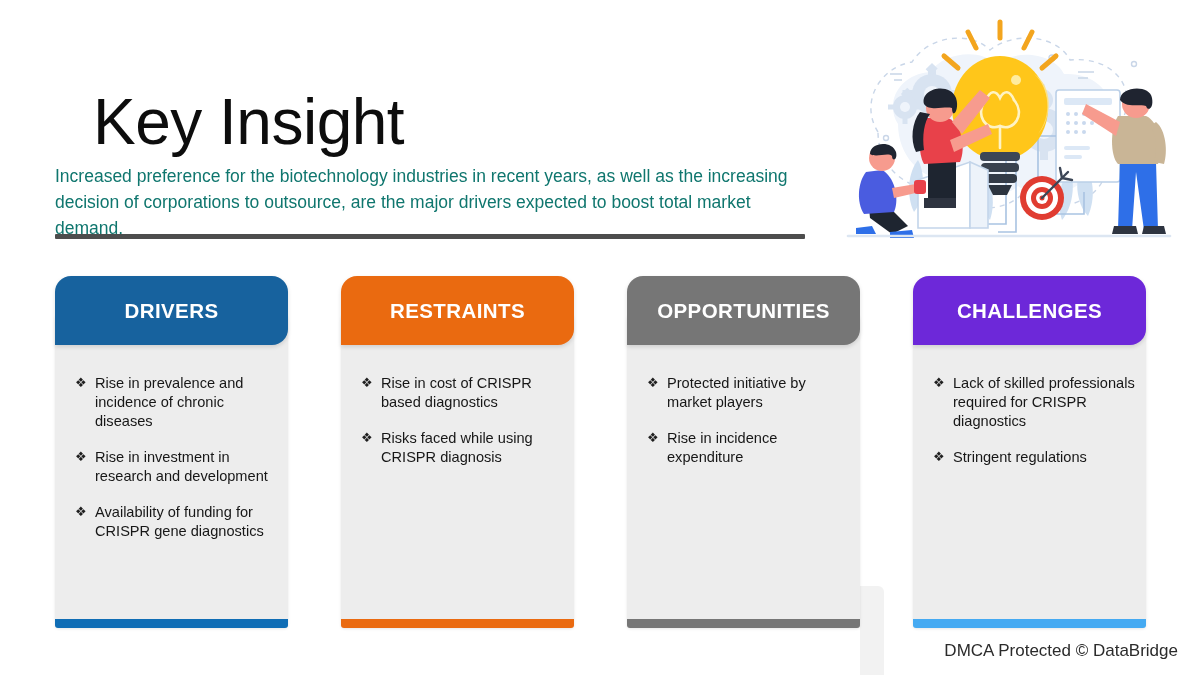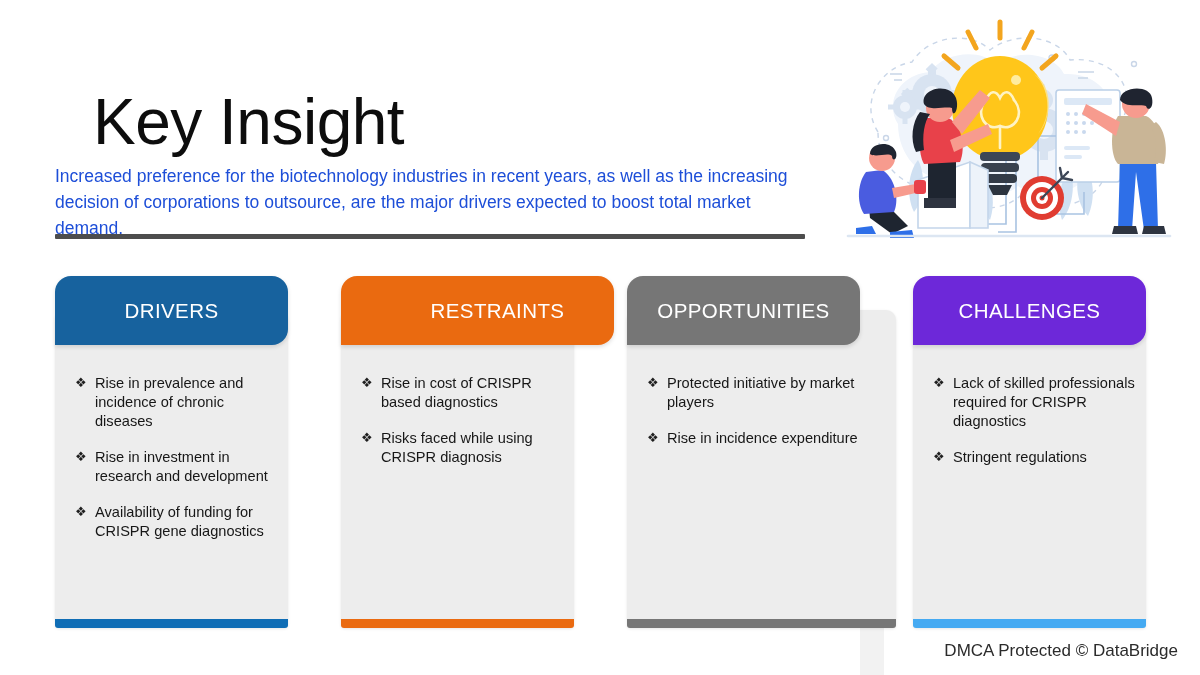--- a/index.html
+++ b/index.html
@@ -17,21 +17,21 @@
     position:absolute;left:53px;top:44px;
     font-size:64px;line-height:70px;
     font-weight:400;letter-spacing:-0.5px;
     color:#0d0d0d;
     white-space:nowrap;
     margin-left:40px;
   }
   .subtitle{
     position:absolute;left:55px;top:145px;width:755px;
     font-size:17.5px;line-height:26px;
-    color:#1d4ed8;font-weight:400;
+    color:#0f766e;font-weight:400;
   }
   .title-rule{
     position:absolute;left:55px;top:234px;width:750px;height:5px;
     background:#4d4d4d;border-radius:1px;
   }
 
   
   .illustration{position:absolute;left:820px;top:12px;width:368px;height:240px;}
   .illustration svg{display:block;width:100%;height:100%;}
 
@@ -51,21 +51,21 @@
   }
   .card-tab{
     position:absolute;left:0;top:0;
     height:69px;
     border-radius:16px 16px 16px 0;
     display:flex;align-items:center;justify-content:center;
     z-index:3;
     box-shadow:0 2px 4px rgba(0,0,0,0.13);
   }
   .card-tab-label{
-    color:#ffffff;font-size:20.5px;letter-spacing:0.4px;font-weight:400;
+    color:#ffffff;font-size:20.5px;letter-spacing:0.4px;font-weight:700;
     white-space:nowrap;
   }
   .card-list{
     position:absolute;left:0;top:98px;width:100%;
     padding:0;margin:0;list-style:none;z-index:4;
   }
   .card-list li{
     position:relative;
     padding-left:22px;
     margin-bottom:17px;
@@ -79,21 +79,21 @@
 
   
   #card-drivers{left:55px;width:233px;}
   #card-drivers .card-tab{width:233px;}
   #card-drivers .card-list{padding-left:18px;padding-right:12px;width:calc(100% - 30px);}
 
   #card-restraints{left:341px;width:233px;}
   #card-restraints .card-tab{width:233px;}
   #card-restraints .card-list{padding-left:18px;padding-right:12px;width:calc(100% - 30px);}
 
-  #card-opportunities{left:627px;width:233px;padding-left:36px;}
+  #card-opportunities{left:627px;width:233px;}
   #card-opportunities .card-tab{width:233px;}
   #card-opportunities .card-list{padding-left:18px;padding-right:8px;width:calc(100% - 26px);}
 
   #card-challenges{left:913px;width:233px;}
   #card-challenges .card-tab{width:233px;}
   #card-challenges .card-list{padding-left:18px;padding-right:8px;width:calc(100% - 26px);}
 
   
   .ghost-panel{
     position:absolute;left:860px;top:310px;width:24px;height:300px;
@@ -301,21 +301,21 @@
         <li><span class="bullet">❖</span><span>Rise in prevalence and incidence of chronic diseases</span></li>
         <li><span class="bullet">❖</span><span>Rise in investment in research and development</span></li>
         <li><span class="bullet">❖</span><span>Availability of funding for CRISPR gene diagnostics</span></li>
       </ul>
     </div>
 
     <div class="card" id="card-restraints">
       <div class="card-body">
         <div class="card-bar" style="background: rgb(234, 106, 16);"></div>
       </div>
-      <div class="card-tab" style="background: rgb(234, 106, 16); padding-left: 40px;">
+      <div class="card-tab" style="background: rgb(234, 106, 16);">
         <span class="card-tab-label">RESTRAINTS</span>
       </div>
       <ul class="card-list">
         <li><span class="bullet">❖</span><span>Rise in cost of CRISPR based diagnostics</span></li>
         <li><span class="bullet">❖</span><span>Risks faced while using CRISPR diagnosis</span></li>
       </ul>
     </div>
 
     <div class="card" id="card-opportunities">
       <div class="card-body">

